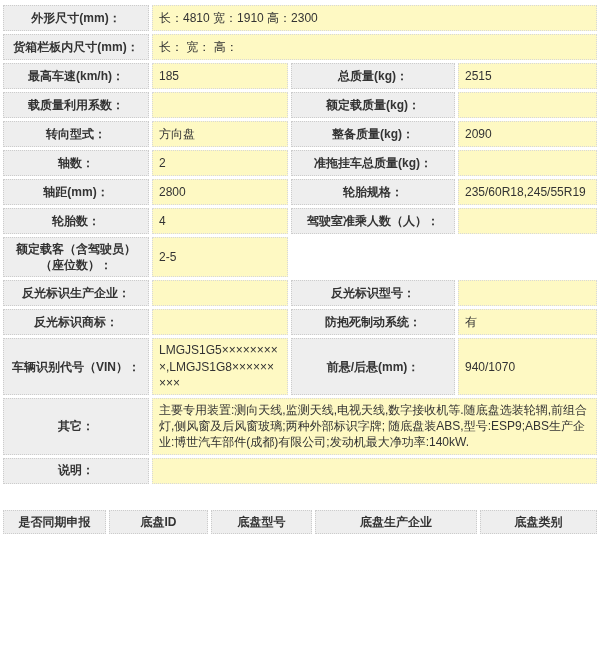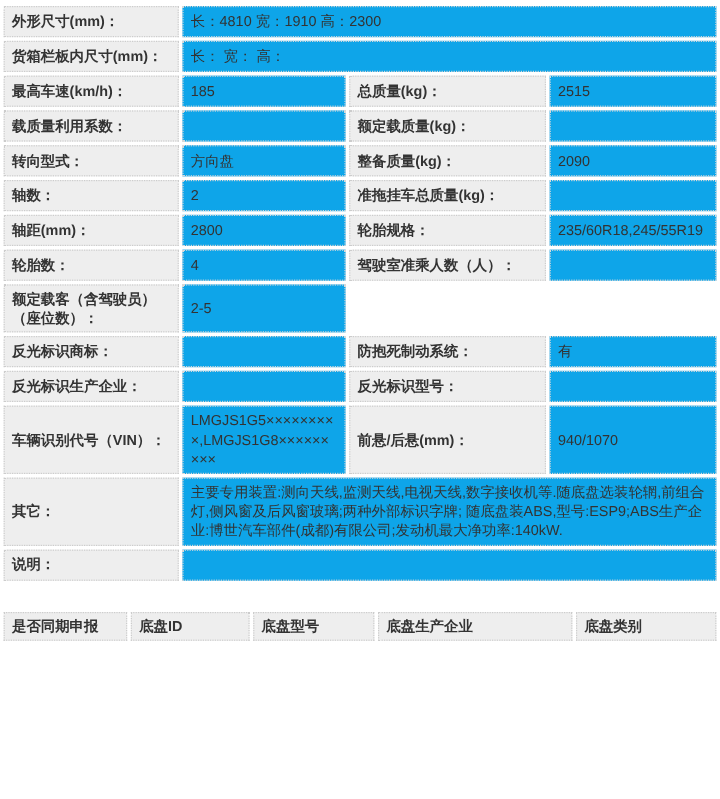--- a/index.html
+++ b/index.html
@@ -19,25 +19,25 @@
   td,th{
     vertical-align:middle;
     padding:3px 6px;
     line-height:1.35;
     overflow:hidden;
   }
   td.lbl, th.hdr{
     background:var(--label-bg);
     border:1px dotted var(--border-col);
     font-weight:bold;
-    text-align:left;
+    text-align:center;
   }
   td.val{
     border:1px dotted #d8d8d8;
-    background:#0ea5e9;
+    background:#fef9c3;
     word-break:break-all;
   }
   td.blank{border:none;background:none;}
   .spec-table td{height:18px;}
   .sub-table{margin-top:0;}
   .gap-lg{height:20px;}
 </style>
 </head>
 <body>
 
@@ -95,30 +95,30 @@
           <td class="lbl">驾驶室准乘人数（人）：</td>
           <td class="val"></td>
         </tr>
         <tr>
           <td class="lbl">额定载客（含驾驶员）（座位数）：</td>
           <td class="val">2-5</td>
           <td class="blank"></td>
           <td class="blank"></td>
         </tr>
         <tr>
+          <td class="lbl">反光标识生产企业：</td>
+          <td class="val"></td>
+          <td class="lbl">反光标识型号：</td>
+          <td class="val"></td>
+        </tr>
+        <tr>
           <td class="lbl">反光标识商标：</td>
           <td class="val"></td>
           <td class="lbl">防抱死制动系统：</td>
           <td class="val">有</td>
-        </tr>
-        <tr>
-          <td class="lbl">反光标识生产企业：</td>
-          <td class="val"></td>
-          <td class="lbl">反光标识型号：</td>
-          <td class="val"></td>
         </tr>
         <tr>
           <td class="lbl">车辆识别代号（VIN）：</td>
           <td class="val">LMGJS1G5×××××××××,LMGJS1G8×××××××××</td>
           <td class="lbl">前悬/后悬(mm)：</td>
           <td class="val">940/1070</td>
         </tr>
         <tr>
           <td class="lbl">其它：</td>
           <td class="val" colspan="3">主要专用装置:测向天线,监测天线,电视天线,数字接收机等.随底盘选装轮辋,前组合灯,侧风窗及后风窗玻璃;两种外部标识字牌; 随底盘装ABS,型号:ESP9;ABS生产企业:博世汽车部件(成都)有限公司;发动机最大净功率:140kW.</td>

